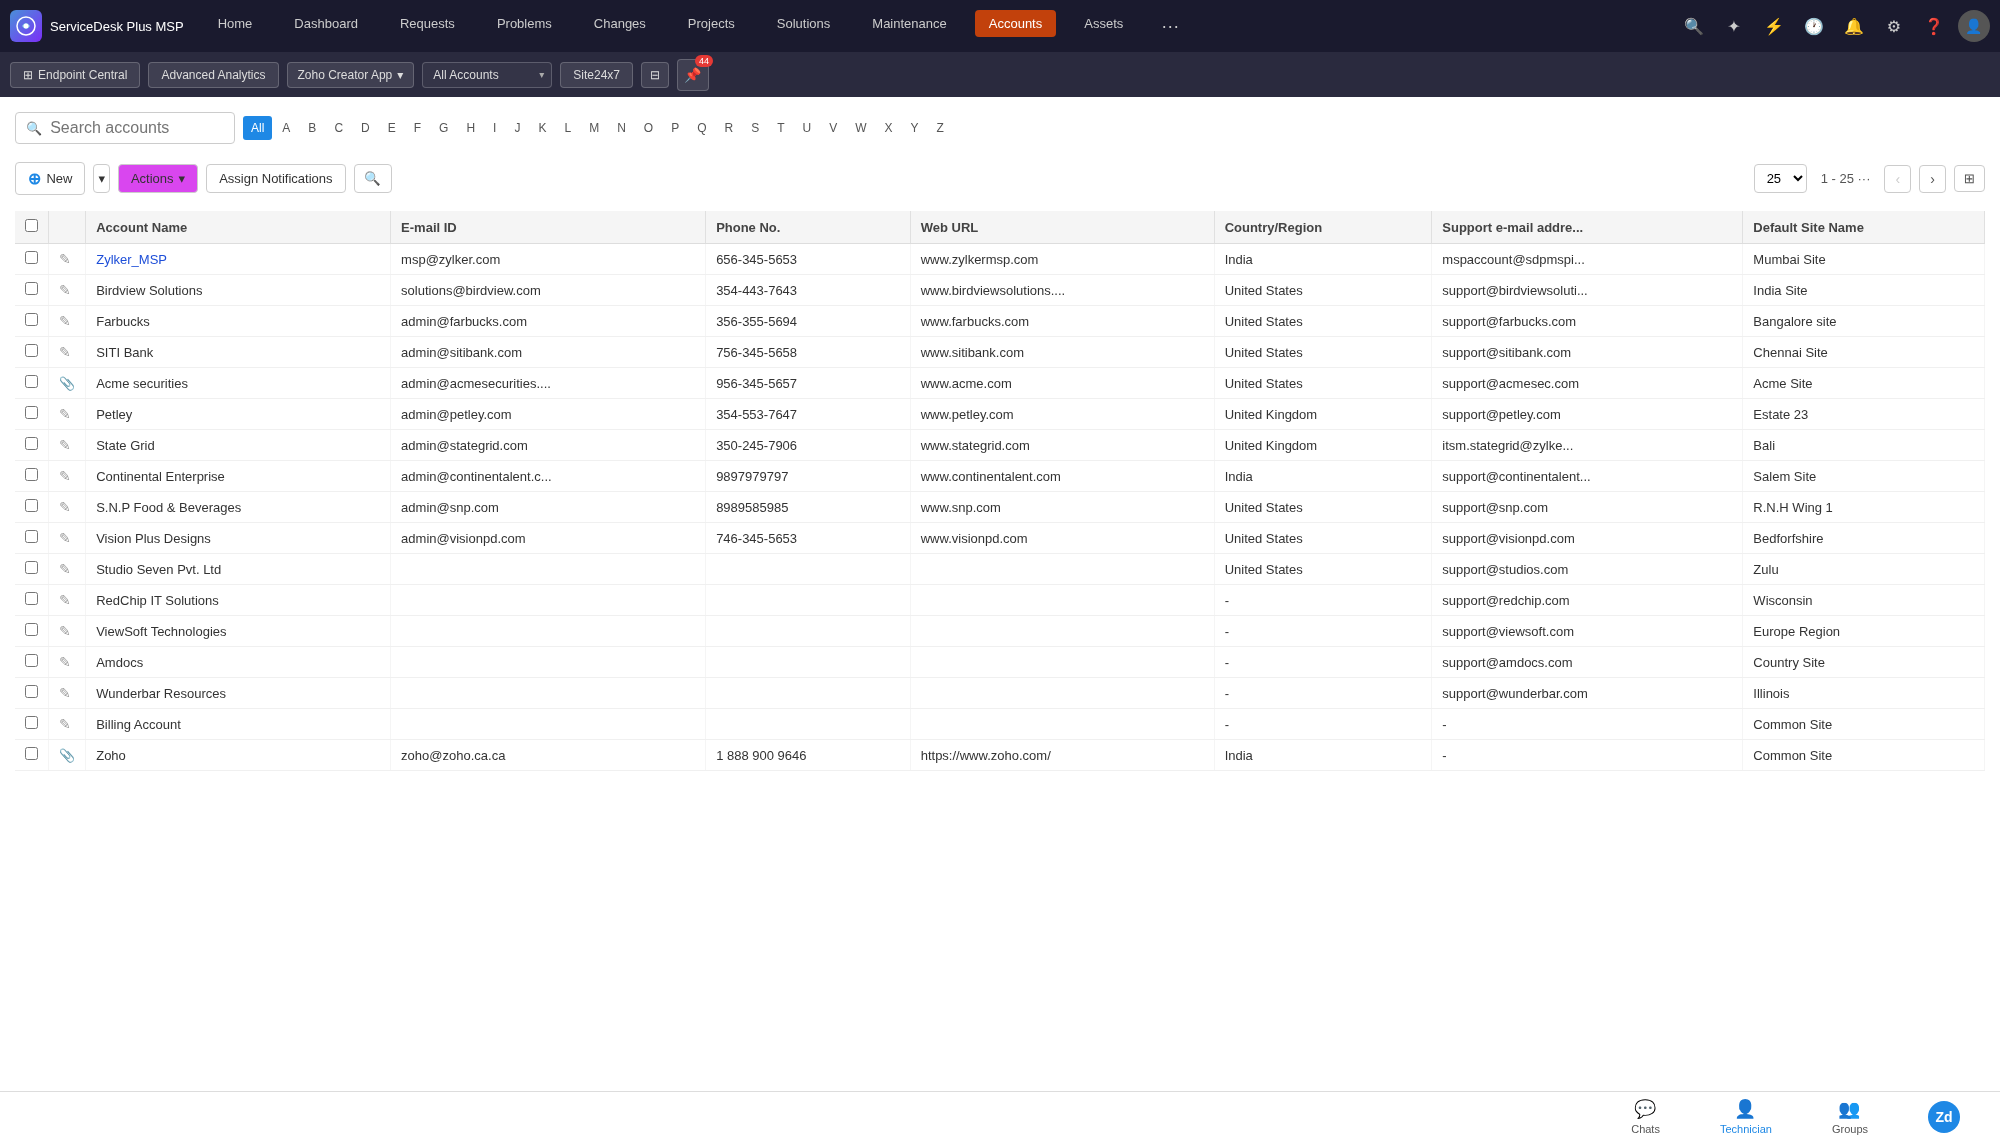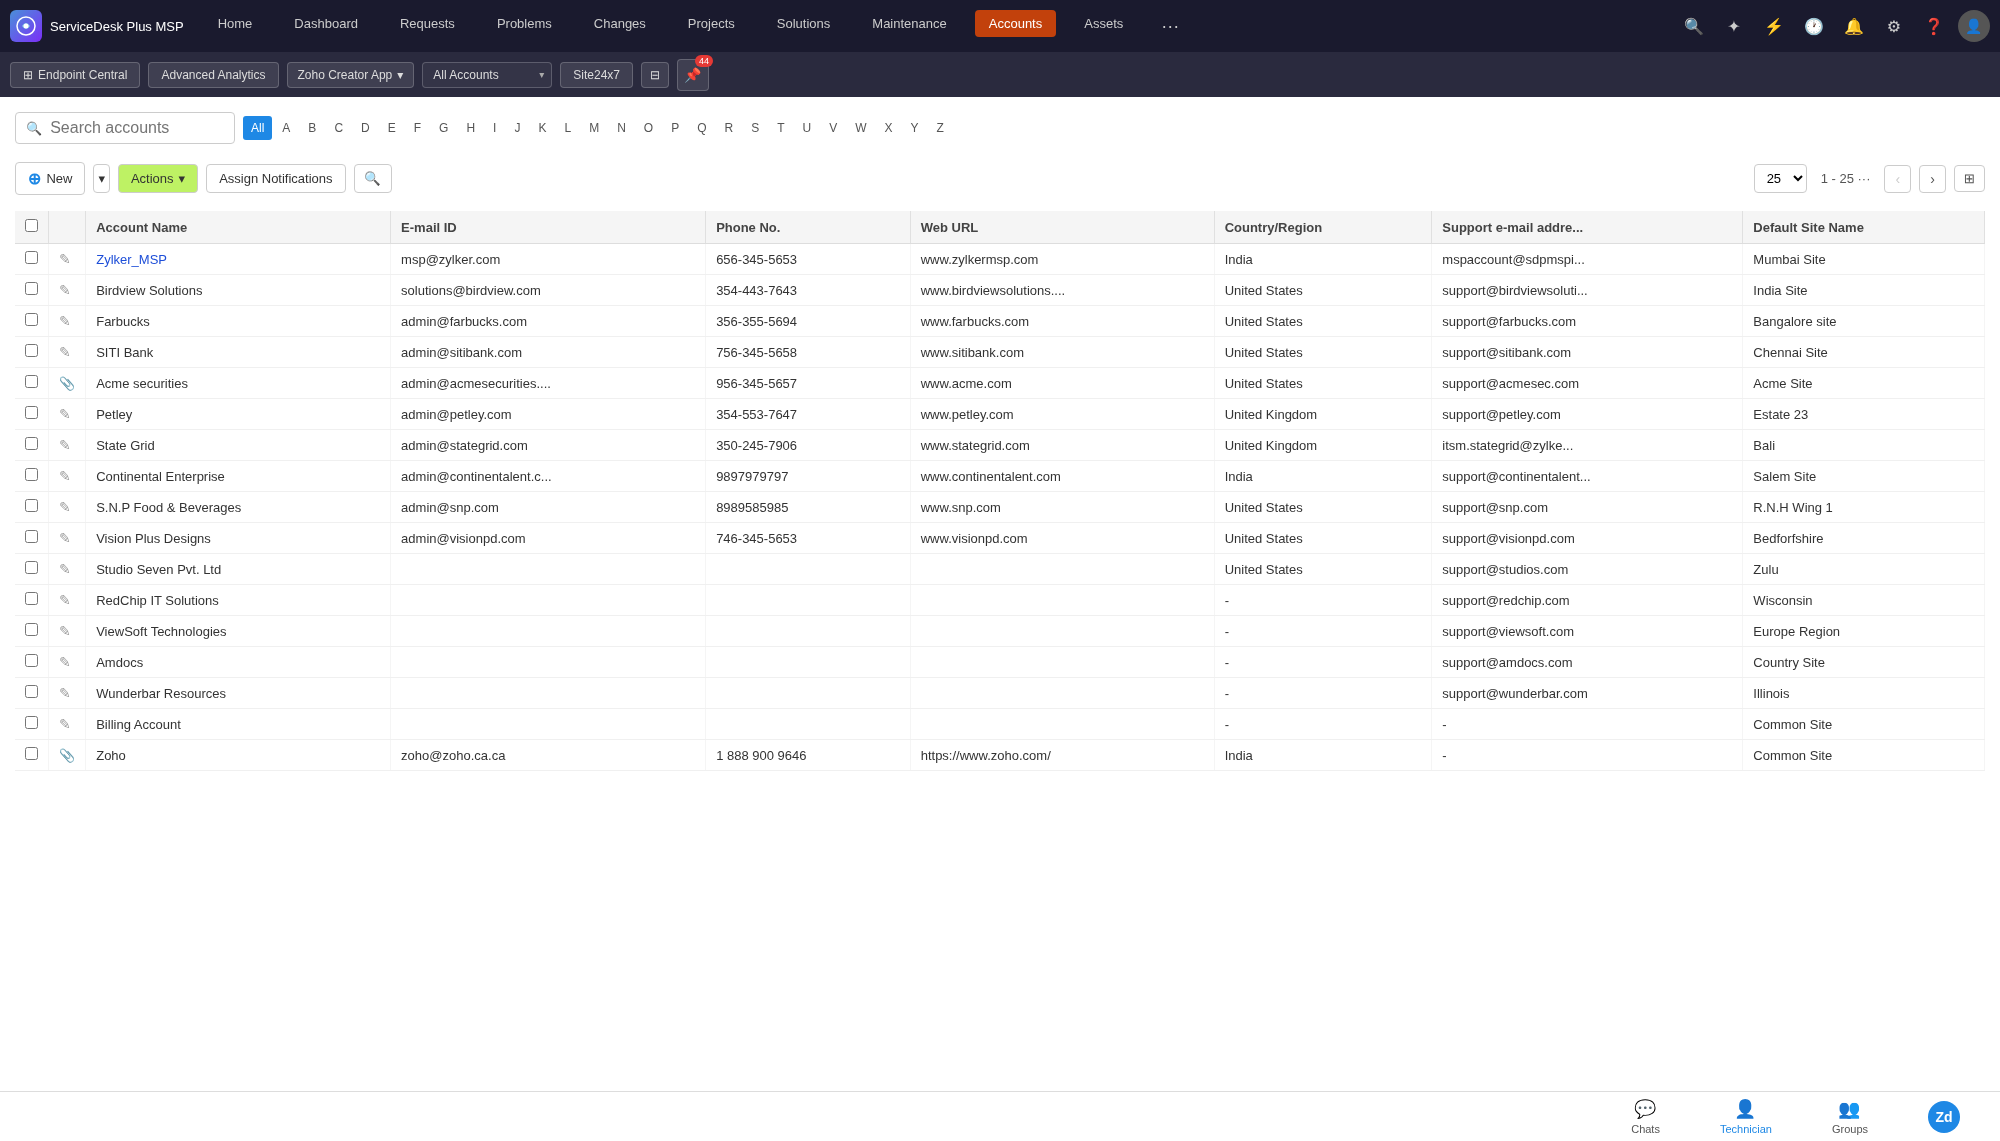--- a/index.html
+++ b/index.html
@@ -208,21 +208,21 @@
     .btn-dropdown-split {
       background: #fff;
       border: 1px solid #ccc;
       border-radius: 4px;
       cursor: pointer;
       font-size: 13px;
       padding: 6px 4px;
       color: #333;
     }
     .btn-actions {
-      background: #bef264;
+      background: #d946ef;
       border: 1px solid #ccc;
       border-radius: 4px;
       padding: 6px 12px;
       cursor: pointer;
       font-size: 13px;
       display: flex; align-items: center; gap: 5px;
       color: #333;
     }
     .btn-assign {
       background: #fff;

